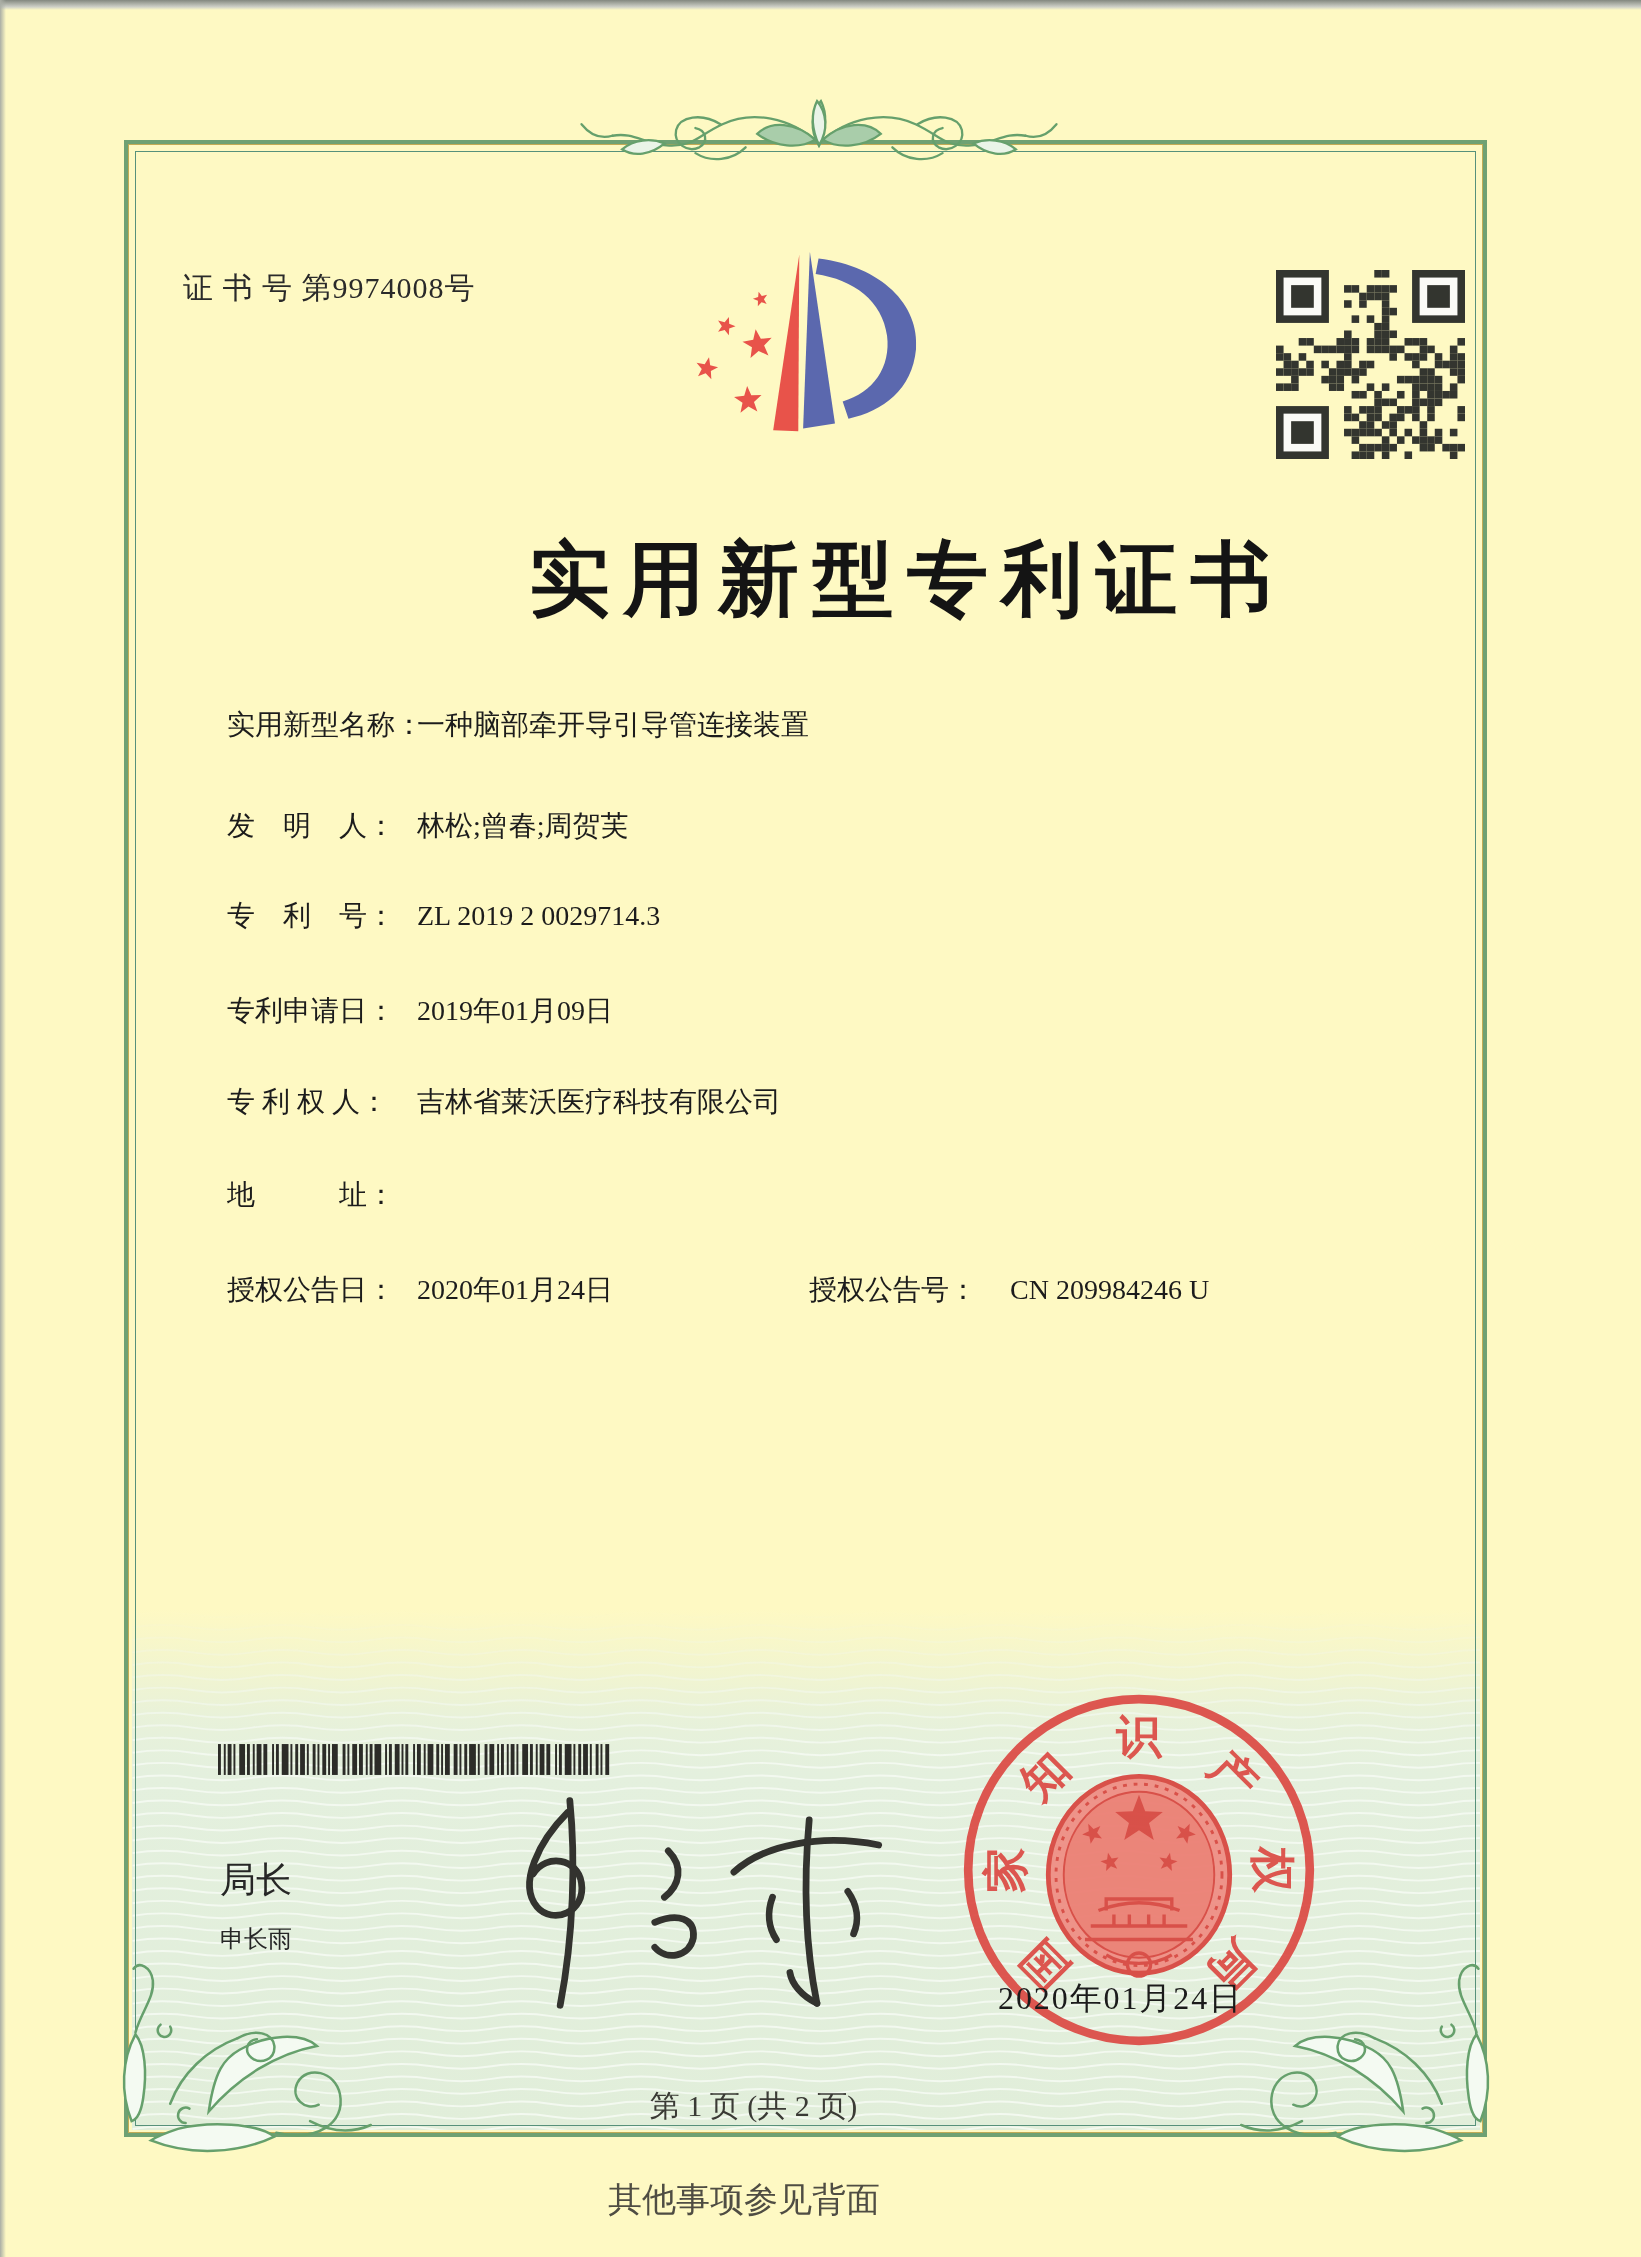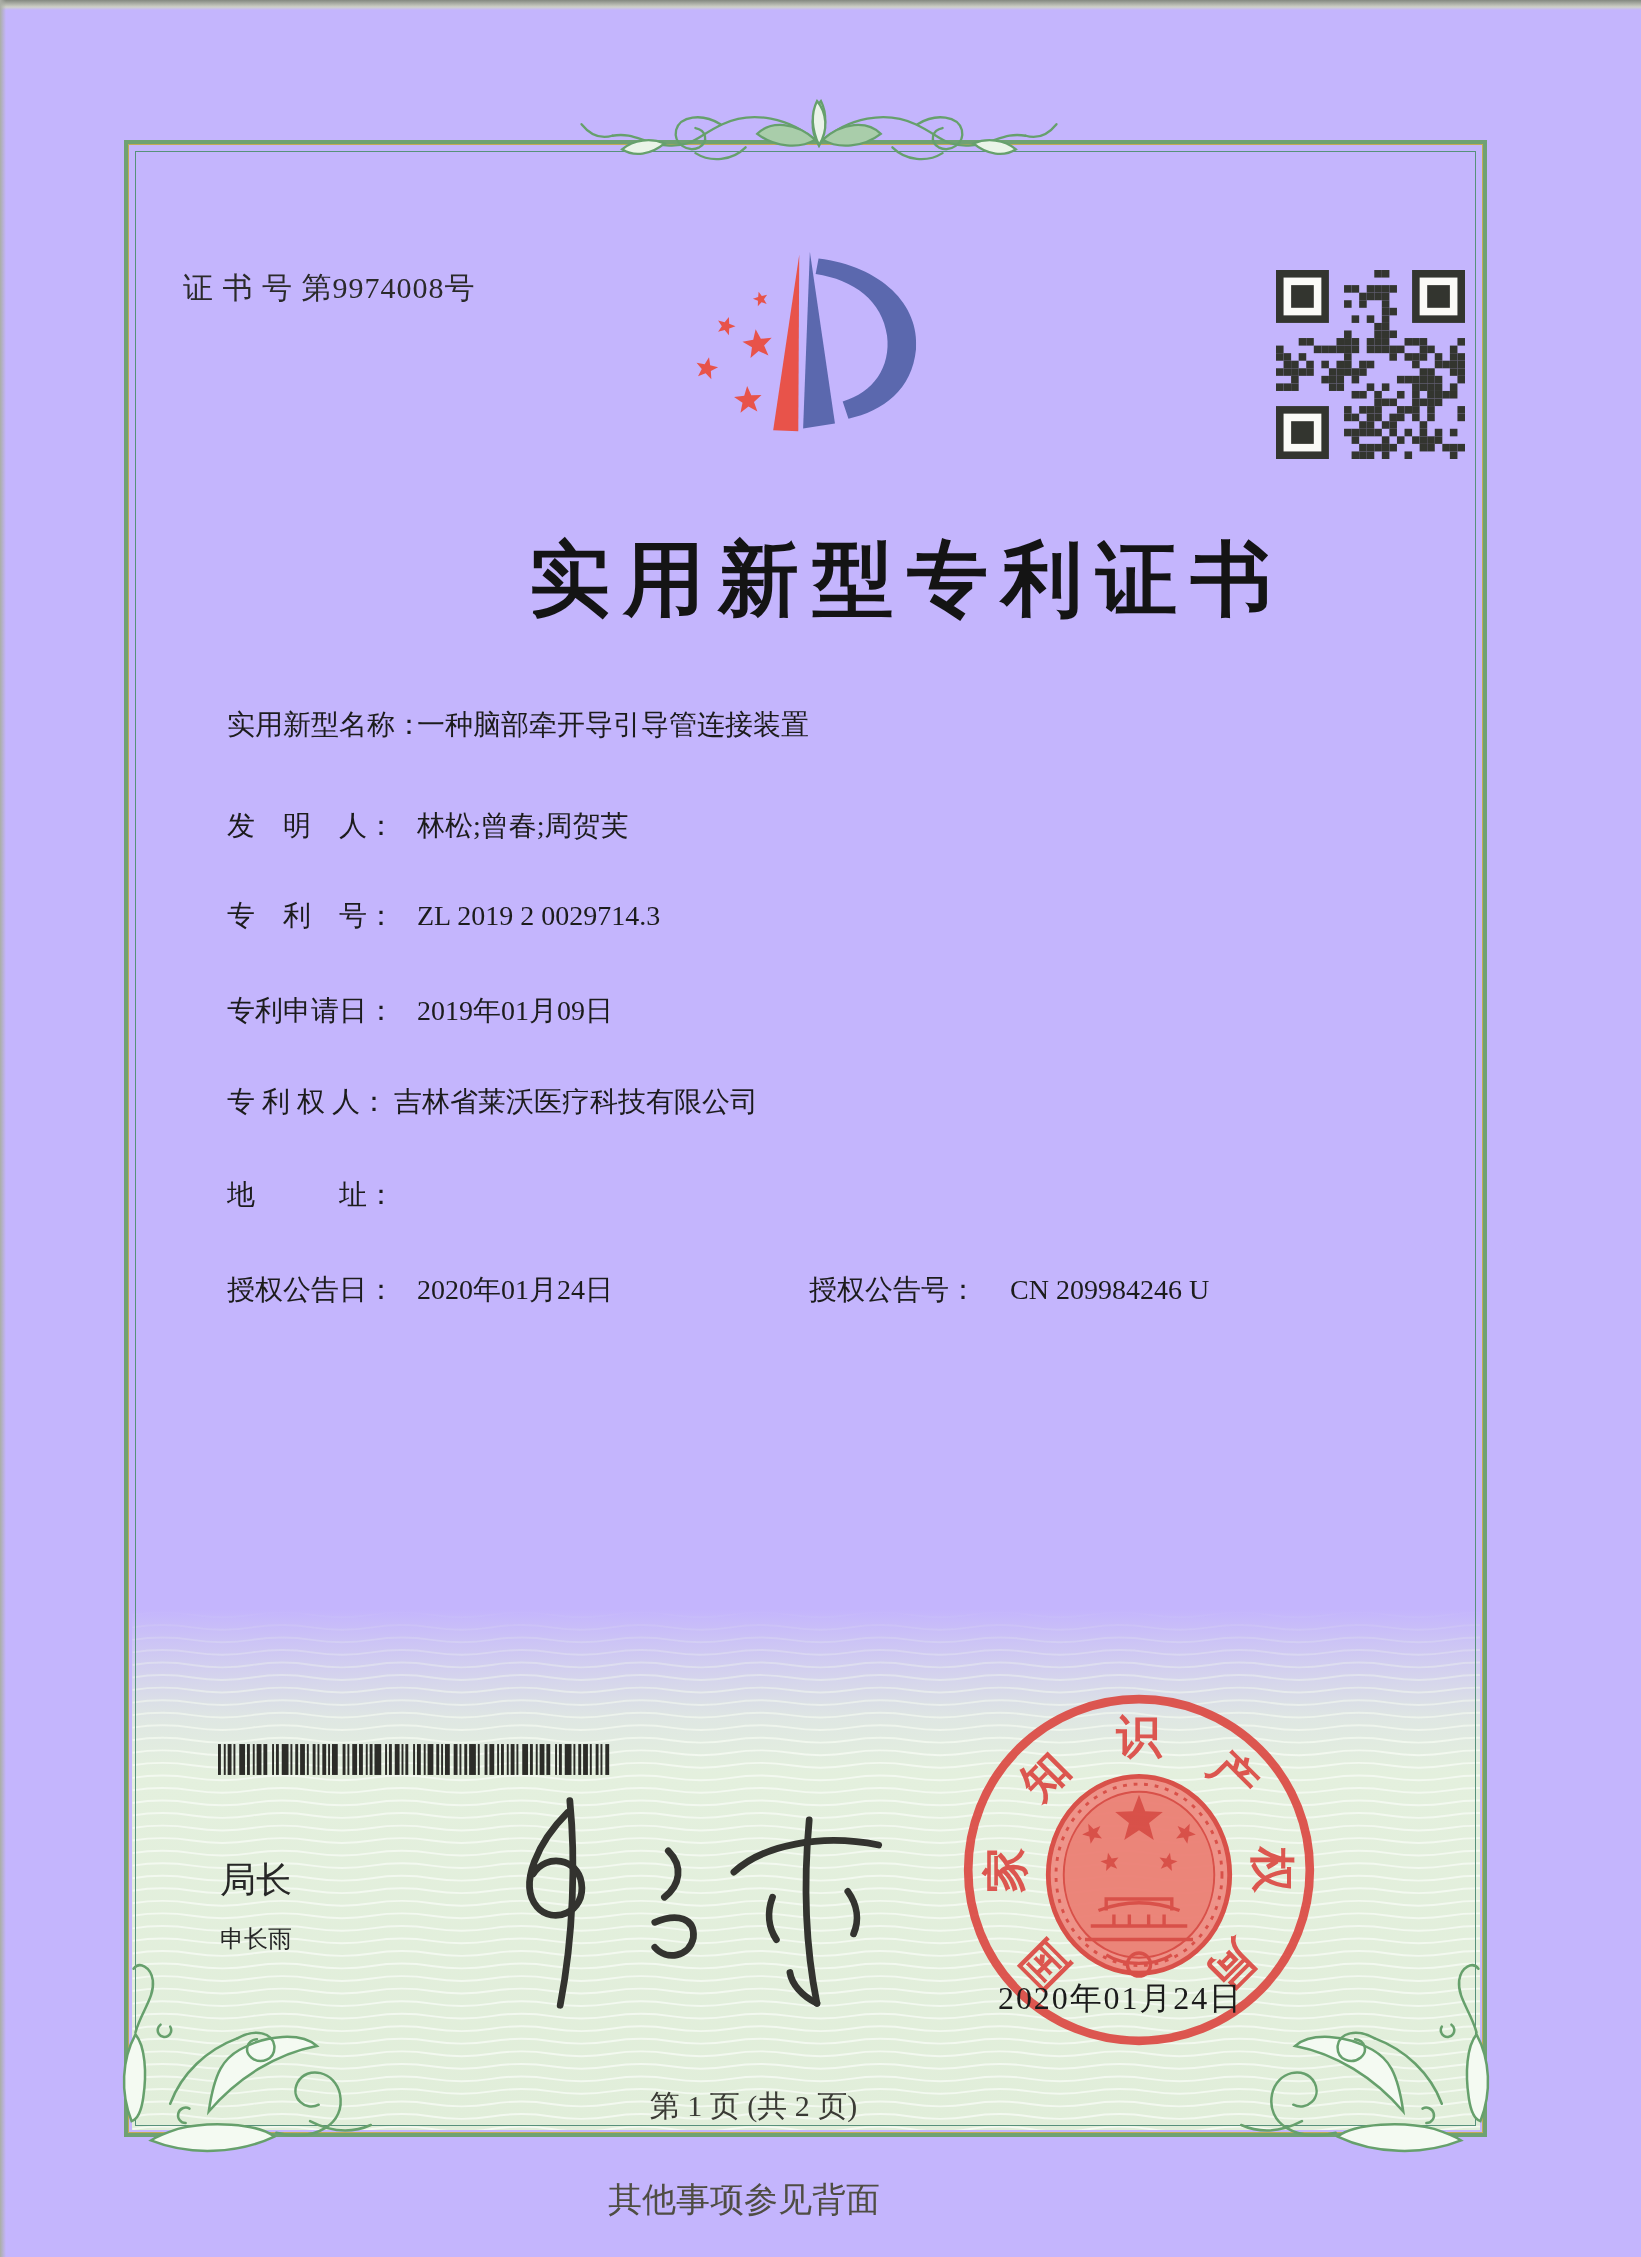--- a/index.html
+++ b/index.html
@@ -1,16 +1,16 @@
 <!DOCTYPE html>
 <html><head>
 <meta charset="utf-8">
 <style>
   html,body{margin:0;padding:0;background:#6e726d;}
-  .page{position:relative;width:1641px;height:2257px;margin:0 auto;background:#c4b5fd;
+  .page{position:relative;width:1641px;height:2257px;margin:0 auto;background:#fef9c3;
         overflow:hidden;font-family:"Liberation Serif","DejaVu Serif",serif;color:#1f1f1f;}
   .edge-top{position:absolute;left:0;top:0;right:0;height:9.7px;z-index:9;
         background:linear-gradient(180deg,#83887f,#cfd1c8 70%,rgba(251,251,247,0));}
   .edge-left{position:absolute;left:0;top:0;bottom:0;width:5.8px;z-index:9;
         background:linear-gradient(90deg,#aaaea5,rgba(251,251,247,0));}
 
   .green-zone{position:absolute;left:132px;top:1609px;width:1348px;height:521px;z-index:1;
         background:linear-gradient(180deg,rgba(228,240,222,0) 0,rgba(228,240,222,.85) 111px,#e4f0de 164px,#e1eeda 100%);}
   .wave-wrap{position:absolute;inset:0;
         -webkit-mask-image:linear-gradient(180deg,transparent 0,#000 154px);
@@ -353,21 +353,21 @@
 
   <span class="fl" style="left:227px;top:705px">实用新型名称：</span>
   <span class="fv" style="left:417px;top:705px">一种脑部牵开导引导管连接装置</span>
   <span class="fl" style="left:227px;top:806px">发　明　人：</span>
   <span class="fv" style="left:417px;top:806px">林松;曾春;周贺芙</span>
   <span class="fl" style="left:227px;top:896px">专　利　号：</span>
   <span class="fv" style="left:417px;top:896px">ZL 2019 2 0029714.3</span>
   <span class="fl" style="left:227px;top:991px">专利申请日：</span>
   <span class="fv" style="left:417px;top:991px">2019年01月09日</span>
   <span class="fl" style="left:227px;top:1082px">专 利 权 人：</span>
-  <span class="fv" style="left:394px;top:1082px">吉林省莱沃医疗科技有限公司</span>
+  <span class="fv" style="left:417px;top:1082px">吉林省莱沃医疗科技有限公司</span>
   <span class="fl" style="left:227px;top:1175px">地　　　址：</span>
   <span class="fl" style="left:227px;top:1270px">授权公告日：</span>
   <span class="fv" style="left:417px;top:1270px">2020年01月24日</span>
   <span class="fl" style="left:809px;top:1270px">授权公告号：</span>
   <span class="fv" style="left:1010px;top:1270px">CN 209984246 U</span>
 
 
   <svg id="barcode-svg" class="gfx" style="left:218px;top:1744px" width="396" height="31" viewBox="0 0 410 32">
       <rect x="0" y="0" width="3" height="32" fill="#2c2c28"></rect>
       <rect x="6" y="0" width="2" height="32" fill="#2c2c28"></rect>

